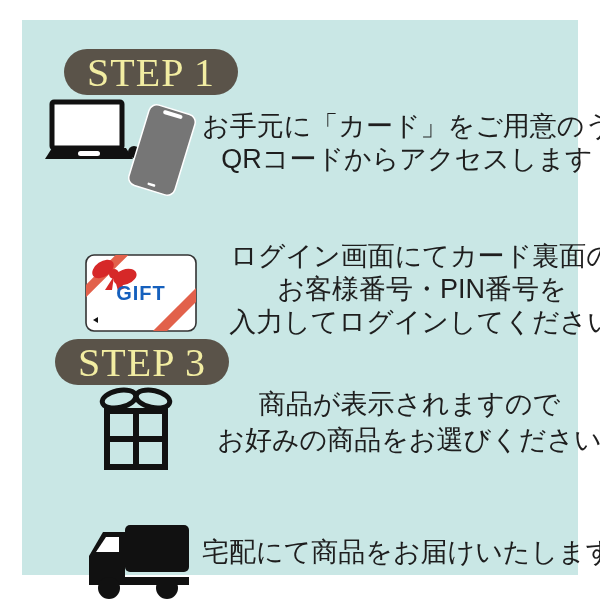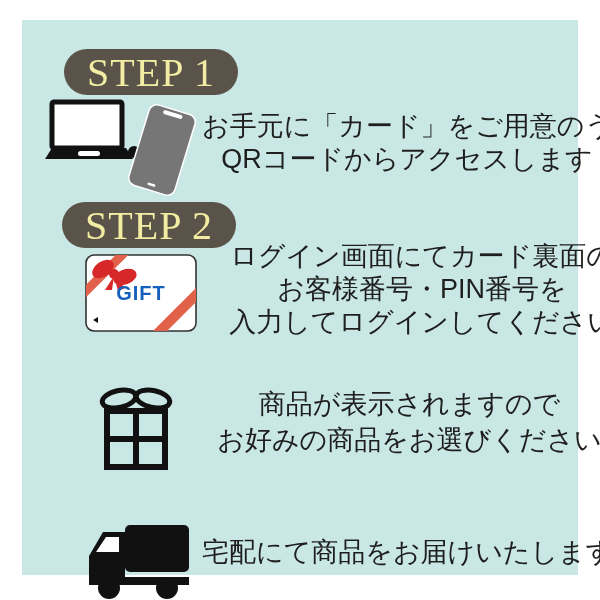--- a/index.html
+++ b/index.html
@@ -77,23 +77,20 @@
         <rect x="112" y="13" width="20" height="4" rx="2" fill="#ffffff"></rect>
         <rect x="118" y="87" width="8" height="2.5" rx="1.2" fill="#ffffff"></rect>
       </g>
     </svg>
 
     <div class="step-text t1">
       <div>お手元に「カード」をご用意のうえ</div>
       <div>QRコードからアクセスします</div>
     </div>
 
-    <div class="pill pill2">
-      <span>STEP 2</span>
-    </div>
 
     <svg class="svg-card" width="112" height="78" viewBox="0 0 112 78">
       <defs>
         <clipPath id="cardClip">
             <rect x="1" y="1" width="110" height="76" rx="8"></rect>
           </clipPath>
       </defs>
       <rect x="1" y="1" width="110" height="76" rx="8" fill="#ffffff" stroke="#333333" stroke-width="1.6"></rect>
       <g clip-path="url(#cardClip)">
         <line x1="46" y1="-8" x2="-10" y2="48" stroke="var(--stripe-orange)" stroke-width="9"></line>
@@ -109,20 +106,23 @@
       <text x="56" y="46" text-anchor="middle" class="gift-label">GIFT</text>
       <polygon class="ink" points="8,66 13,63 13,69"></polygon>
     </svg>
 
     <div class="step-text t2">
       <div>ログイン画面にてカード裏面の</div>
       <div>お客様番号・PIN番号を</div>
       <div>入力してログインしてください</div>
     </div>
 
+    <div class="pill pill3">
+      <span>STEP 3</span>
+    </div>
 
     <svg class="svg-box" width="80" height="84" viewBox="0 0 80 84">
       <ellipse class="ink-stroke" cx="23" cy="13" rx="17" ry="8.5" stroke-width="5" transform="rotate(-12 23 13)"></ellipse>
       <ellipse class="ink-stroke" cx="57" cy="13" rx="17" ry="8.5" stroke-width="5" transform="rotate(12 57 13)"></ellipse>
       <rect class="ink-stroke" x="11" y="25" width="58" height="56" stroke-width="6"></rect>
       <line class="ink-stroke" x1="40" y1="25" x2="40" y2="81" stroke-width="6"></line>
       <line class="ink-stroke" x1="11" y1="53" x2="69" y2="53" stroke-width="6"></line>
     </svg>
 
     <div class="step-text t3">

